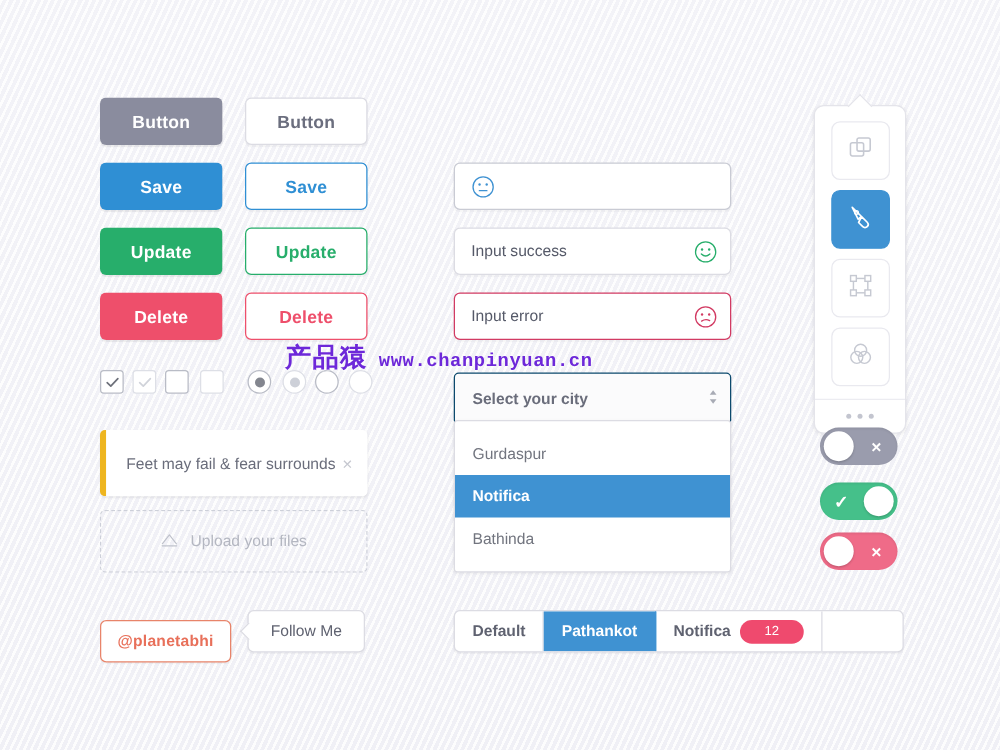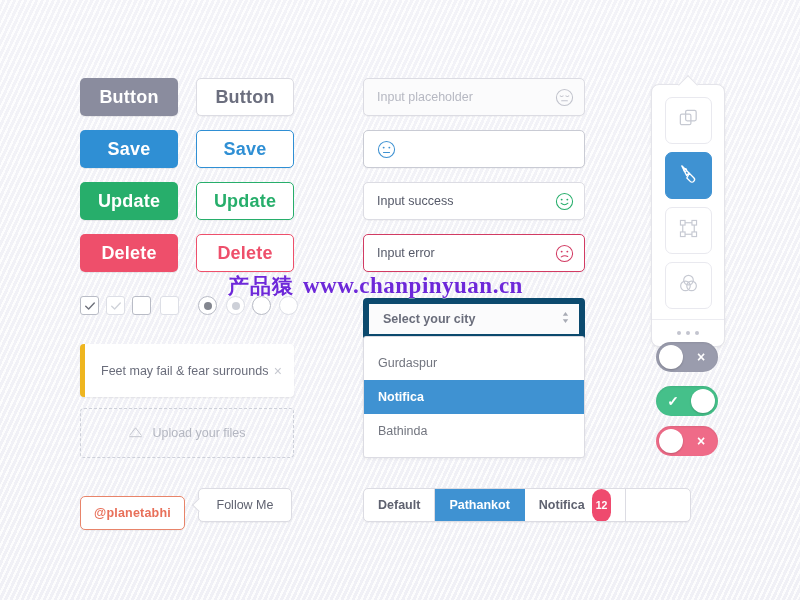--- a/index.html
+++ b/index.html
@@ -19,21 +19,21 @@
     pointer-events:none;
   }
   .stage{position:absolute;inset:0;}
 
   
   .btn{
     box-sizing:border-box;
     position:absolute;
     width:98px;height:38px;
     border-radius:5px;
-    font-size:18px;font-weight:bold;
+    font-size:14px;font-weight:bold;
     display:flex;align-items:center;justify-content:center;
     letter-spacing:.2px;
     border:1px solid transparent;
     user-select:none;
   }
   .btn.solid{color:#fff;box-shadow:0 1px 1px rgba(0,0,0,.07);}
   .btn.ghost{background:#fff;box-shadow:0 1px 1px rgba(0,0,0,.04);}
   .b-disabled{background:#8a8c9e;}
   .b-blue{background:#2f8fd4;}
   .b-green{background:#27ae6b;}
@@ -102,21 +102,21 @@
     border:1px dashed #cdd0d9;border-radius:4px;
     background:transparent;
     display:flex;align-items:center;justify-content:center;gap:9px;
     font-size:12.5px;color:#b4b7c1;
   }
 
   
   .select{
     box-sizing:border-box;position:absolute;
     width:222px;height:42px;background:#fbfbfc;
-    border:6px solid #0c4a6e;border-radius:4px;
+    border:1px solid #0c4a6e;border-radius:4px;
     display:flex;align-items:center;padding:0 9px 0 14px;
     font-size:12.5px;font-weight:bold;color:#6a6d7b;
     box-shadow:0 1px 1px rgba(0,0,0,.03);
   }
   .select .lbl{flex:1;}
   .dropdown{
     box-sizing:border-box;position:absolute;
     width:222px;background:#fff;
     border:1px solid #dcdce3;border-radius:3px;
     box-shadow:0 1px 3px rgba(0,0,0,.06);
@@ -155,23 +155,23 @@
     box-sizing:border-box;
     display:flex;align-items:center;justify-content:flex-start;gap:7px;
     font-size:12.5px;font-weight:bold;color:#5f6270;
     border-right:1px solid #dcdce3;
     padding:0 14px;
   }
   .tab:last-child{border-right:none;}
   .tab.selected{background:#3f92d2;color:#fff;border-right-color:#3f92d2;}
   .tab.hover{background:#dbe7f3;color:#5f6270;margin-top:44px;}
   .badge{
-    min-width:19px;height:33px;border-radius:10px;background:#ef4a6e;
-    color:#fff;font-size:10.5px;font-weight:bold;
-    display:flex;align-items:center;justify-content:center;padding:0 4px;
+    min-width:19px;height:19px;border-radius:10px;background:#ef4a6e;
+    color:#fff;font-size:10.5px;font-weight:normal;
+    display:flex;align-items:center;justify-content:center;padding:0 20px;
     box-sizing:border-box;
   }
 
   
   .toolbar{
     box-sizing:border-box;position:absolute;
     width:74px;background:#fff;border:1px solid #e4e4ea;border-radius:8px;
     box-shadow:0 1px 3px rgba(0,0,0,.07);
     display:flex;flex-direction:column;align-items:center;
     padding:12px 0 0 0;
@@ -219,50 +219,39 @@
   .toggle.on .mark{left:2px;}
 
   
   .watermark{
     position:absolute;display:flex;align-items:baseline;gap:9px;
     color:#6d28d9;font-weight:bold;
     text-shadow:0 1px 0 rgba(255,255,255,.4);
     pointer-events:none;white-space:nowrap;
   }
   .wm-cn{font-size:21px;letter-spacing:1px;}
-  .wm-url{font-size:23px;letter-spacing:.5px;font-family:Liberation Serif, serif;}
+  .wm-url{font-size:15px;letter-spacing:.5px;font-family:Liberation Mono, monospace;}
 </style>
 </head>
 <body>
 
 <div class="bg-texture"></div>
 
 <div class="stage">
 
   <div class="btn solid b-disabled" style="left:80px;top:78px;">Button</div>
   <div class="btn solid b-blue" style="left:80px;top:130px;">Save</div>
   <div class="btn solid b-green" style="left:80px;top:182px;">Update</div>
   <div class="btn solid b-red" style="left:80px;top:234px;">Delete</div>
 
   <div class="btn ghost g-disabled" style="left:196px;top:78px;">Button</div>
   <div class="btn ghost g-blue" style="left:196px;top:130px;">Save</div>
   <div class="btn ghost g-green" style="left:196px;top:182px;">Update</div>
   <div class="btn ghost g-red" style="left:196px;top:234px;">Delete</div>
 
-  <div class="field placeholder" style="left:363px;top:78px;">
-    <span class="txt">Input placeholder</span>
-    <span class="face">
-      <svg viewBox="0 0 20 20" width="19" height="19">
-        <circle cx="10" cy="10" r="8.5" fill="none" stroke="#c2c4cd" stroke-width="1.1"></circle>
-        <path d="M5.5 8.2 Q7 9.6 8.5 8.2" fill="none" stroke="#c2c4cd" stroke-width="1.1" stroke-linecap="round"></path>
-        <path d="M11.5 8.2 Q13 9.6 14.5 8.2" fill="none" stroke="#c2c4cd" stroke-width="1.1" stroke-linecap="round"></path>
-        <path d="M7 13.4 H13" fill="none" stroke="#c2c4cd" stroke-width="1.1" stroke-linecap="round"></path>
-      </svg>
-    </span>
-  </div>
 
   <div class="field focused" style="left:363px;top:130px;">
     <span class="face">
       <svg viewBox="0 0 20 20" width="19" height="19">
         <circle cx="10" cy="10" r="8.5" fill="none" stroke="#3f92d2" stroke-width="1.1"></circle>
         <circle cx="7" cy="8" r="1" fill="#3f92d2"></circle>
         <circle cx="13" cy="8" r="1" fill="#3f92d2"></circle>
         <path d="M6.8 13.2 H13.2" fill="none" stroke="#3f92d2" stroke-width="1.1" stroke-linecap="round"></path>
       </svg>
     </span>

